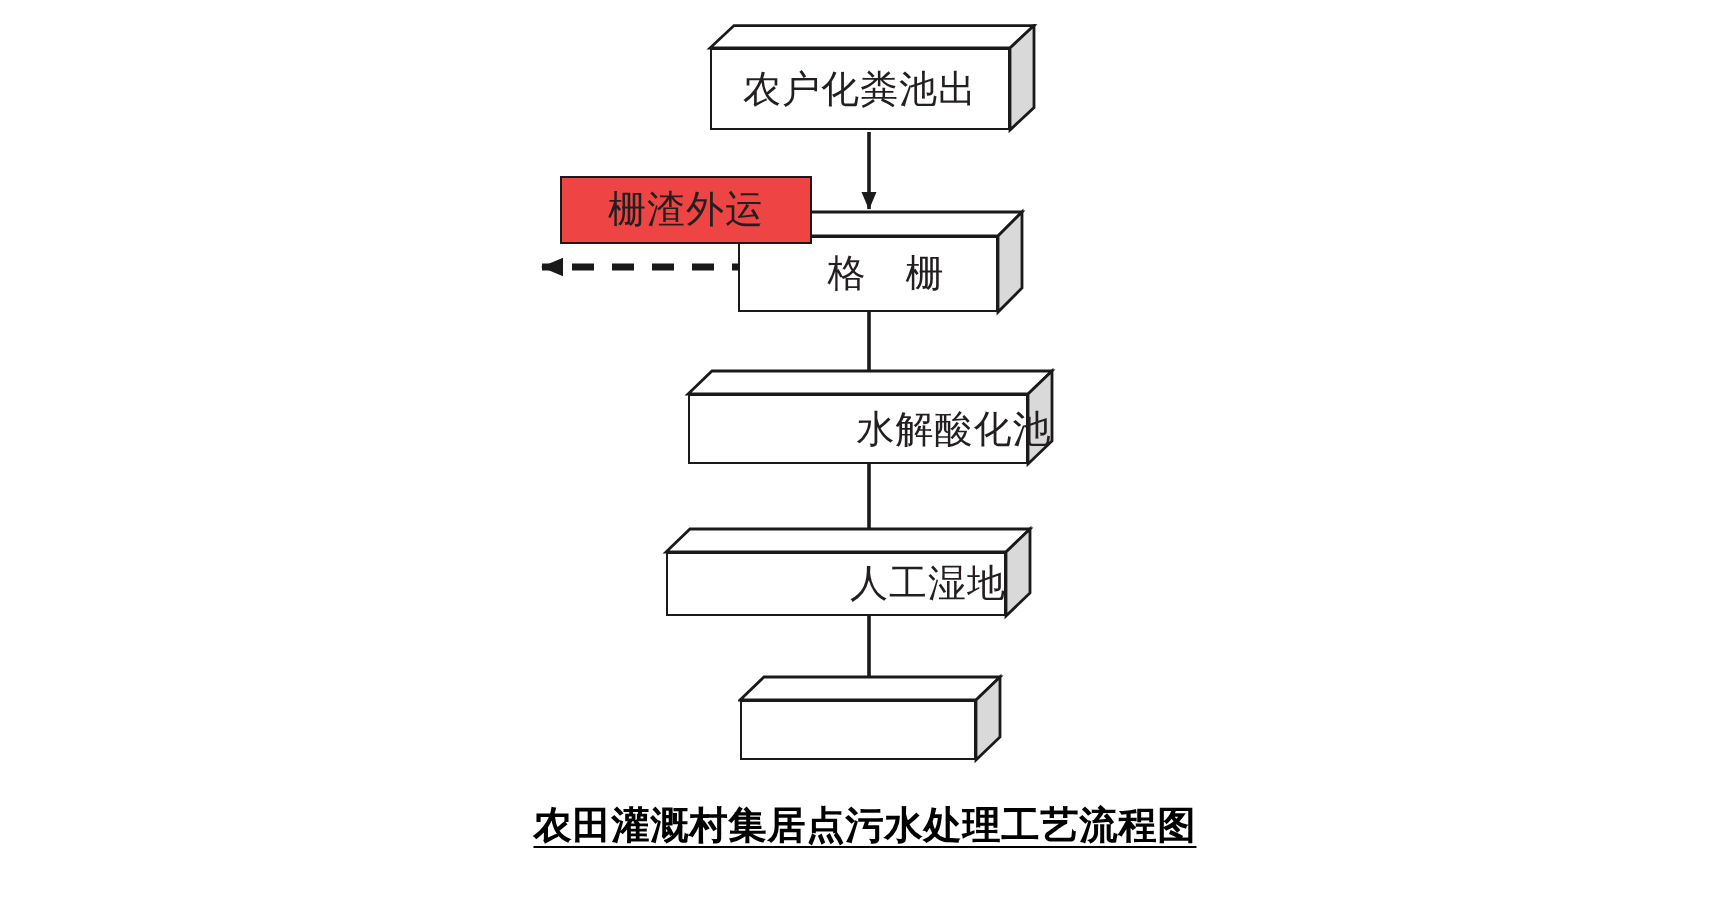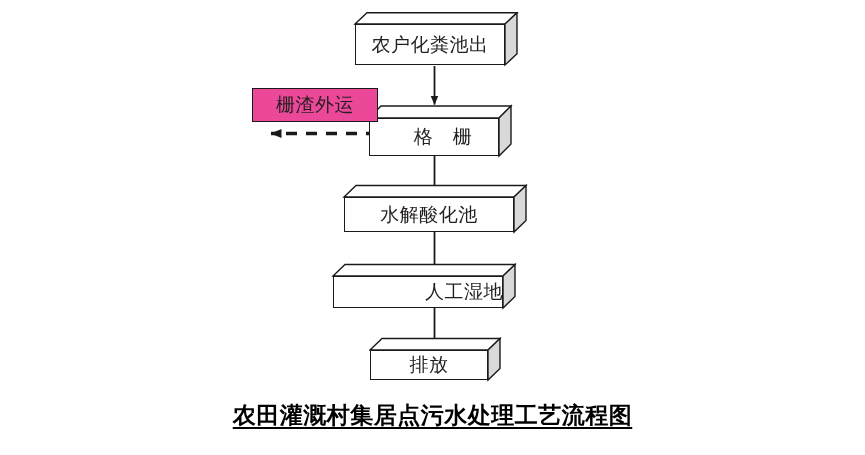--- a/index.html
+++ b/index.html
@@ -50,44 +50,45 @@
     color: #231f20;
     font-size: 19px;
     letter-spacing: 0.5px;
     white-space: pre;
     pointer-events: none;
   }
 
   
   .rect-flat {
     position: absolute;
-    background: #ec4899;
+    background: #ef4444;
     border: 1.4px solid #1a1a1a;
     box-sizing: border-box;
     z-index: 5;
     display: flex;
     align-items: center;
     justify-content: center;
     color: #231f20;
     font-size: 19px;
     letter-spacing: 0.5px;
     white-space: pre;
+    margin-left: 28px;
   }
 
   
   .conn {
     position: absolute;
     z-index: 1;
   }
 
   
   .caption {
     position: absolute;
     text-align: center;
-    font-size: 23px;
+    font-size: 19px;
     font-weight: bold;
     color: #000000;
     text-decoration: underline;
     text-underline-offset: 4px;
     white-space: nowrap;
     letter-spacing: 0.5px;
   }
 </style>
 </head>
 <body>
@@ -134,36 +135,35 @@
     <div class="face-front" style="top:14px; left:12px; width:130px; height:38px;"></div>
     <div class="label" style="top:14px; left:12px; width:148px; height:38px;">格　栅</div>
   </div>
 
   <div class="box3d" style="left:332px; top:184px; width:212px; height:62px;">
     <svg class="face-top" width="212" height="62" viewBox="0 0 212 62">
       <polygon points="12,13 182,13 194,1.5 24,1.5" fill="#ffffff" stroke="#1a1a1a" stroke-width="1.4"></polygon>
       <polygon points="182,13 182,48 194,36.5 194,1.5" fill="#d9d9d9" stroke="#1a1a1a" stroke-width="1.4"></polygon>
     </svg>
     <div class="face-front" style="top:13px; left:12px; width:170px; height:35px;"></div>
-    <div class="label" style="top:13px; left:12px; width:170px; height:35px;">水解酸化池</div>
+    <div class="label" style="top:13px; left:12px; width:170px; height:35px;padding-left:48px;">水解酸化池</div>
   </div>
 
   <div class="box3d" style="left:331px; top:263px; width:202px; height:58px;">
     <svg class="face-top" width="202" height="58" viewBox="0 0 202 58">
       <polygon points="2,13 172,13 184,1.5 14,1.5" fill="#ffffff" stroke="#1a1a1a" stroke-width="1.4"></polygon>
       <polygon points="172,13 172,45 184,33.5 184,1.5" fill="#d9d9d9" stroke="#1a1a1a" stroke-width="1.4"></polygon>
     </svg>
     <div class="face-front" style="top:13px; left:2px; width:170px; height:32px;"></div>
     <div class="label" style="top:13px; left:2px; width:170px; height:32px;margin-left:46px;">人工湿地</div>
   </div>
 
   <div class="box3d" style="left:369px; top:337px; width:145px; height:56px;">
     <svg class="face-top" width="145" height="56" viewBox="0 0 145 56">
       <polygon points="1,13 119,13 131,1.5 13,1.5" fill="#ffffff" stroke="#1a1a1a" stroke-width="1.4"></polygon>
       <polygon points="119,13 119,43 131,31.5 131,1.5" fill="#d9d9d9" stroke="#1a1a1a" stroke-width="1.4"></polygon>
     </svg>
     <div class="face-front" style="top:13px; left:1px; width:118px; height:30px;"></div>
-    <div class="label" style="top:13px; left:1px; width:118px; height:30px;">排放</div>
   </div>
 
   <div class="caption" style="left:0; top:400px; width:865px;">农田灌溉村集居点污水处理工艺流程图</div>
 
 </div>
 
 </body></html>

